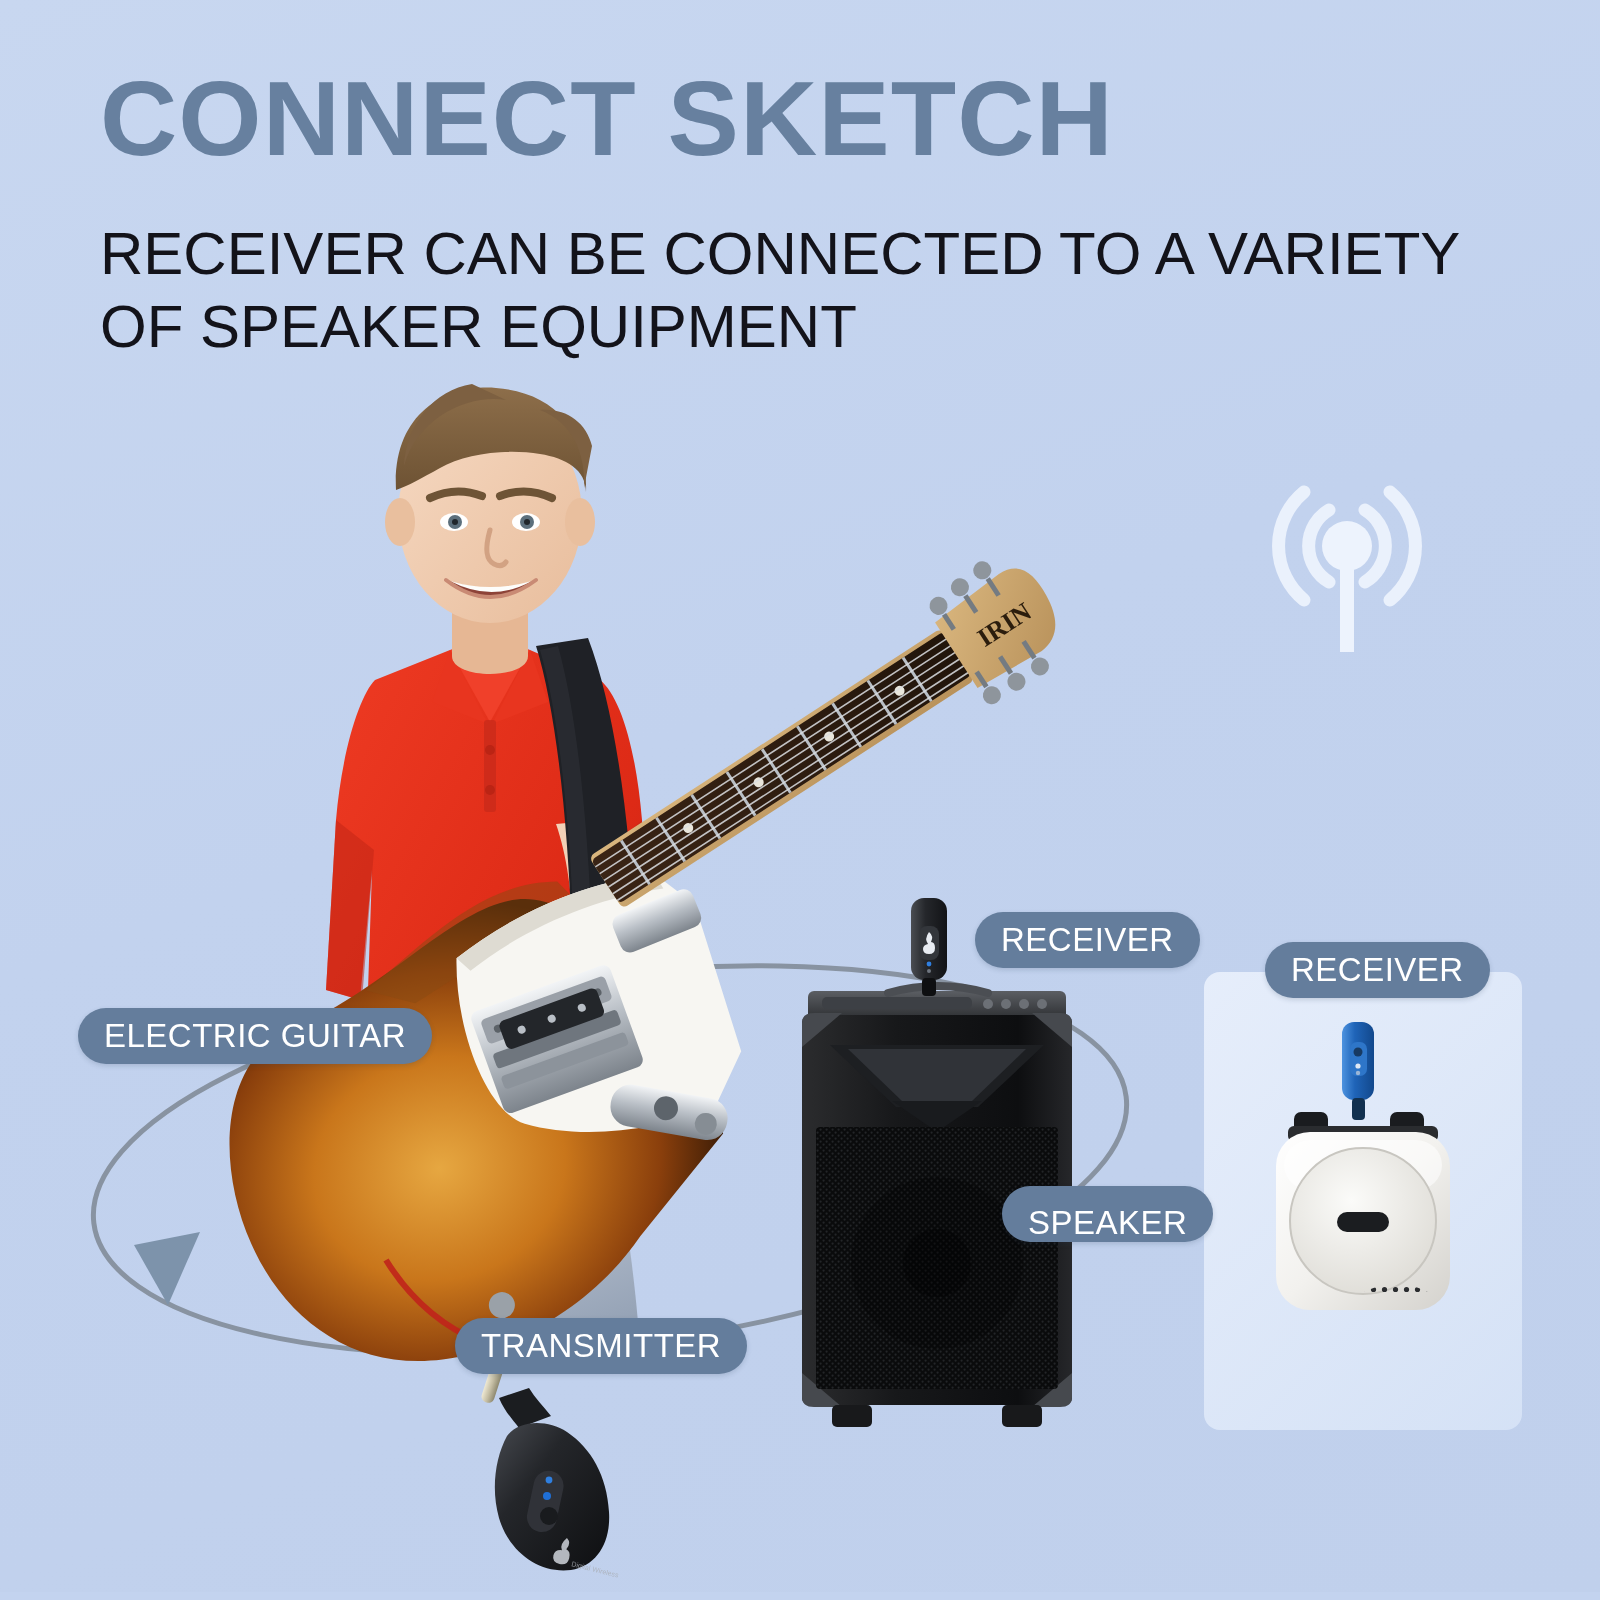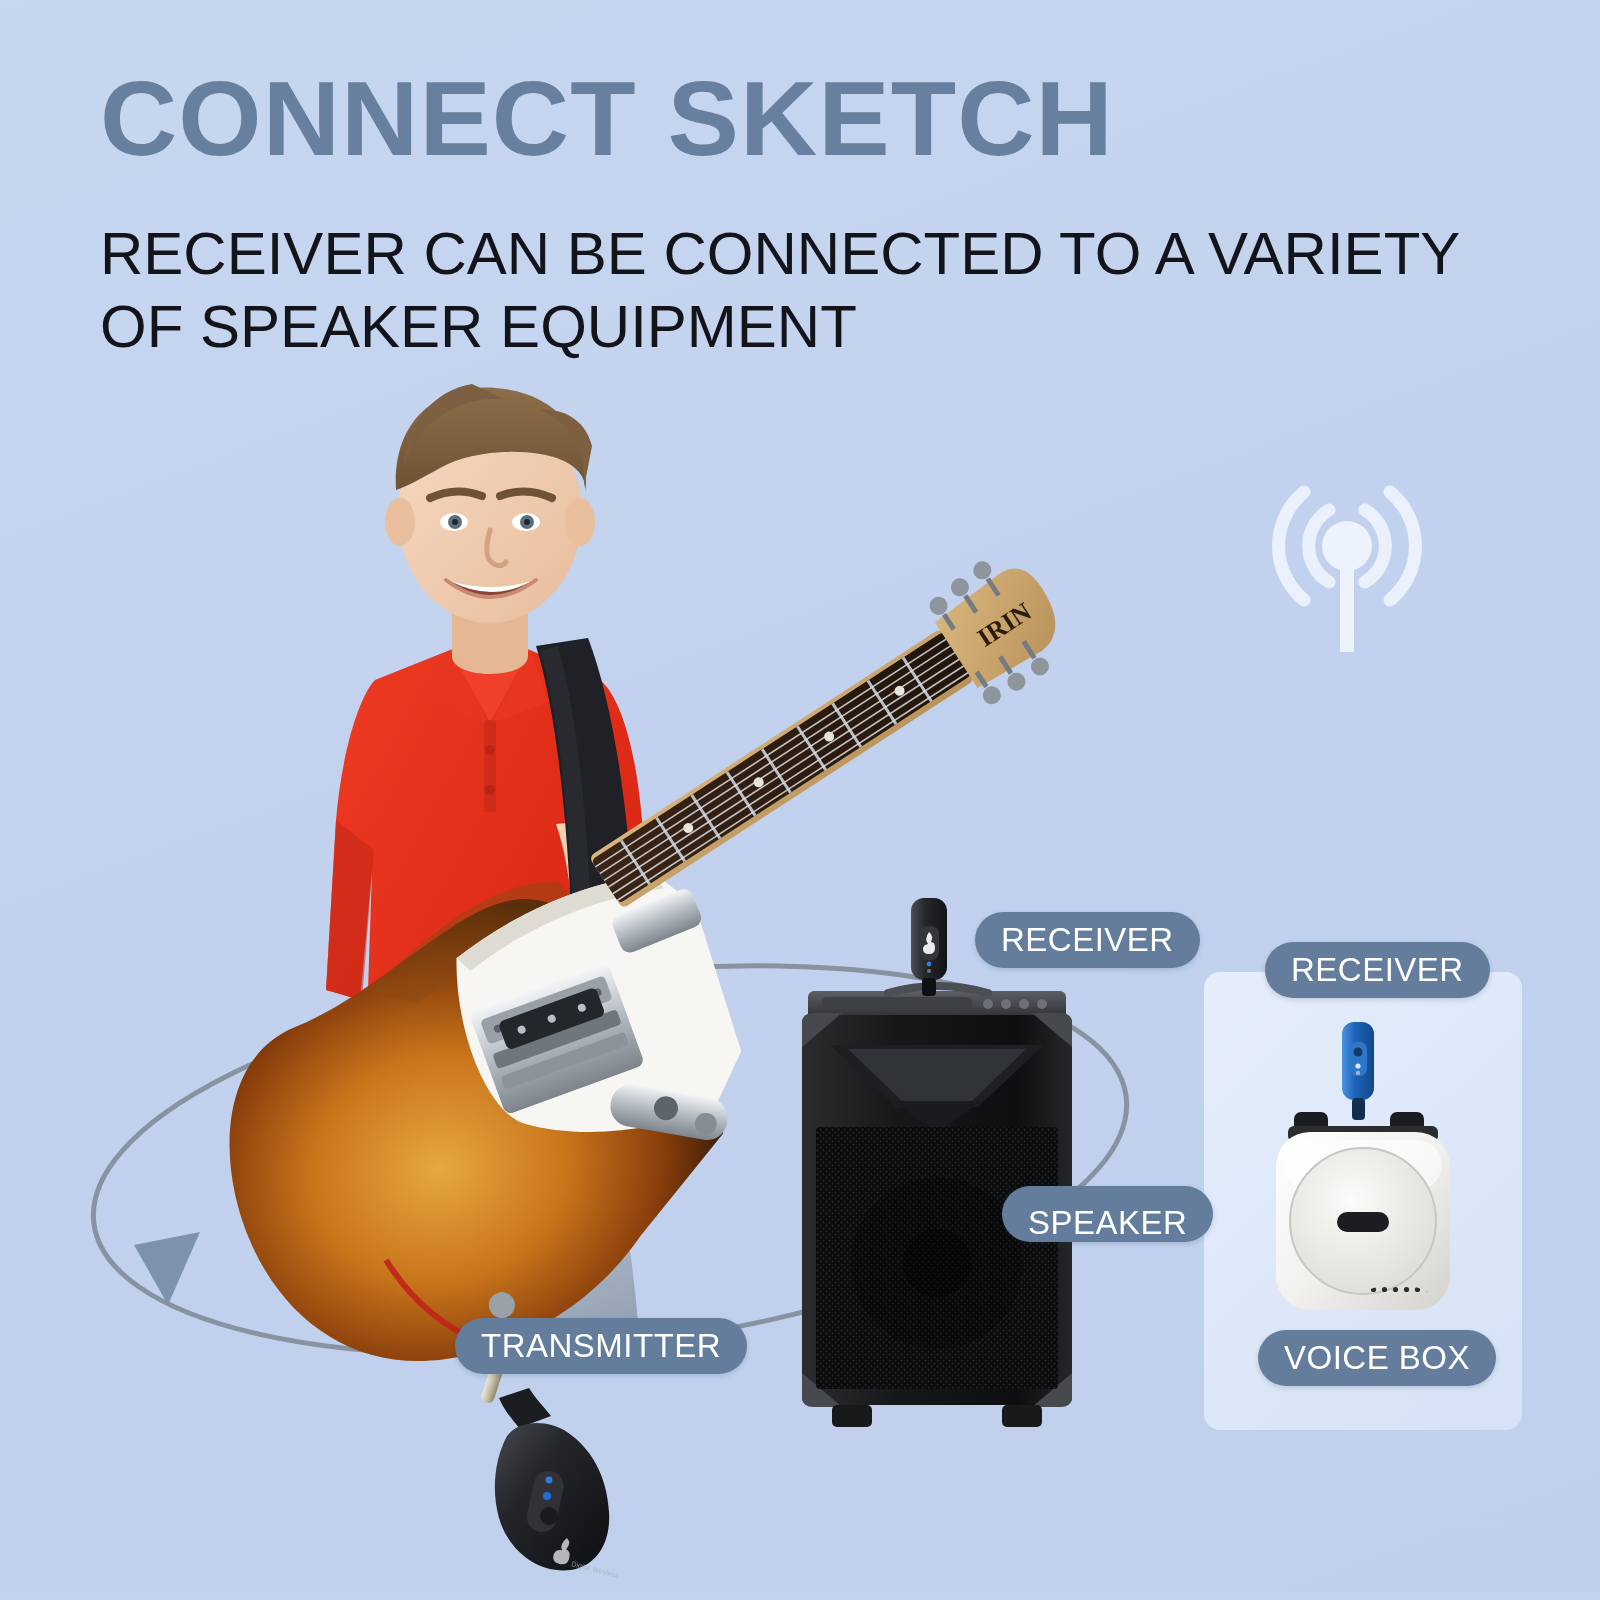--- a/index.html
+++ b/index.html
@@ -442,29 +442,29 @@
 
     <circle cx="105" cy="201" r="73" fill="url(#grilleG)"></circle>
     <circle cx="105" cy="201" r="73" fill="none" stroke="#c8c6c0" stroke-width="2"></circle>
     <g clip-path="circle(66px at 105px 201px)">
       <rect x="33" y="129" width="144" height="144" fill="url(#dots)"></rect>
     </g>
 
     <rect x="79" y="192" width="52" height="20" rx="10" fill="#1b1d20"></rect>
   </svg>
 
+  <div class="pill" id="pill-guitar">
+    <span>ELECTRIC GUITAR</span>
+  </div>
   <div class="pill" id="pill-transmitter">
     <span>TRANSMITTER</span>
   </div>
   <div class="pill" id="pill-receiver-speaker">
     <span>RECEIVER</span>
   </div>
   <div class="pill" id="pill-speaker">
     <span>SPEAKER</span>
   </div>
   <div class="pill" id="pill-receiver-box">
     <span>RECEIVER</span>
   </div>
-  <div class="pill" id="pill-voicebox">
-    <span>VOICE BOX</span>
-  </div>
 
 </div>
 
 </body></html>

